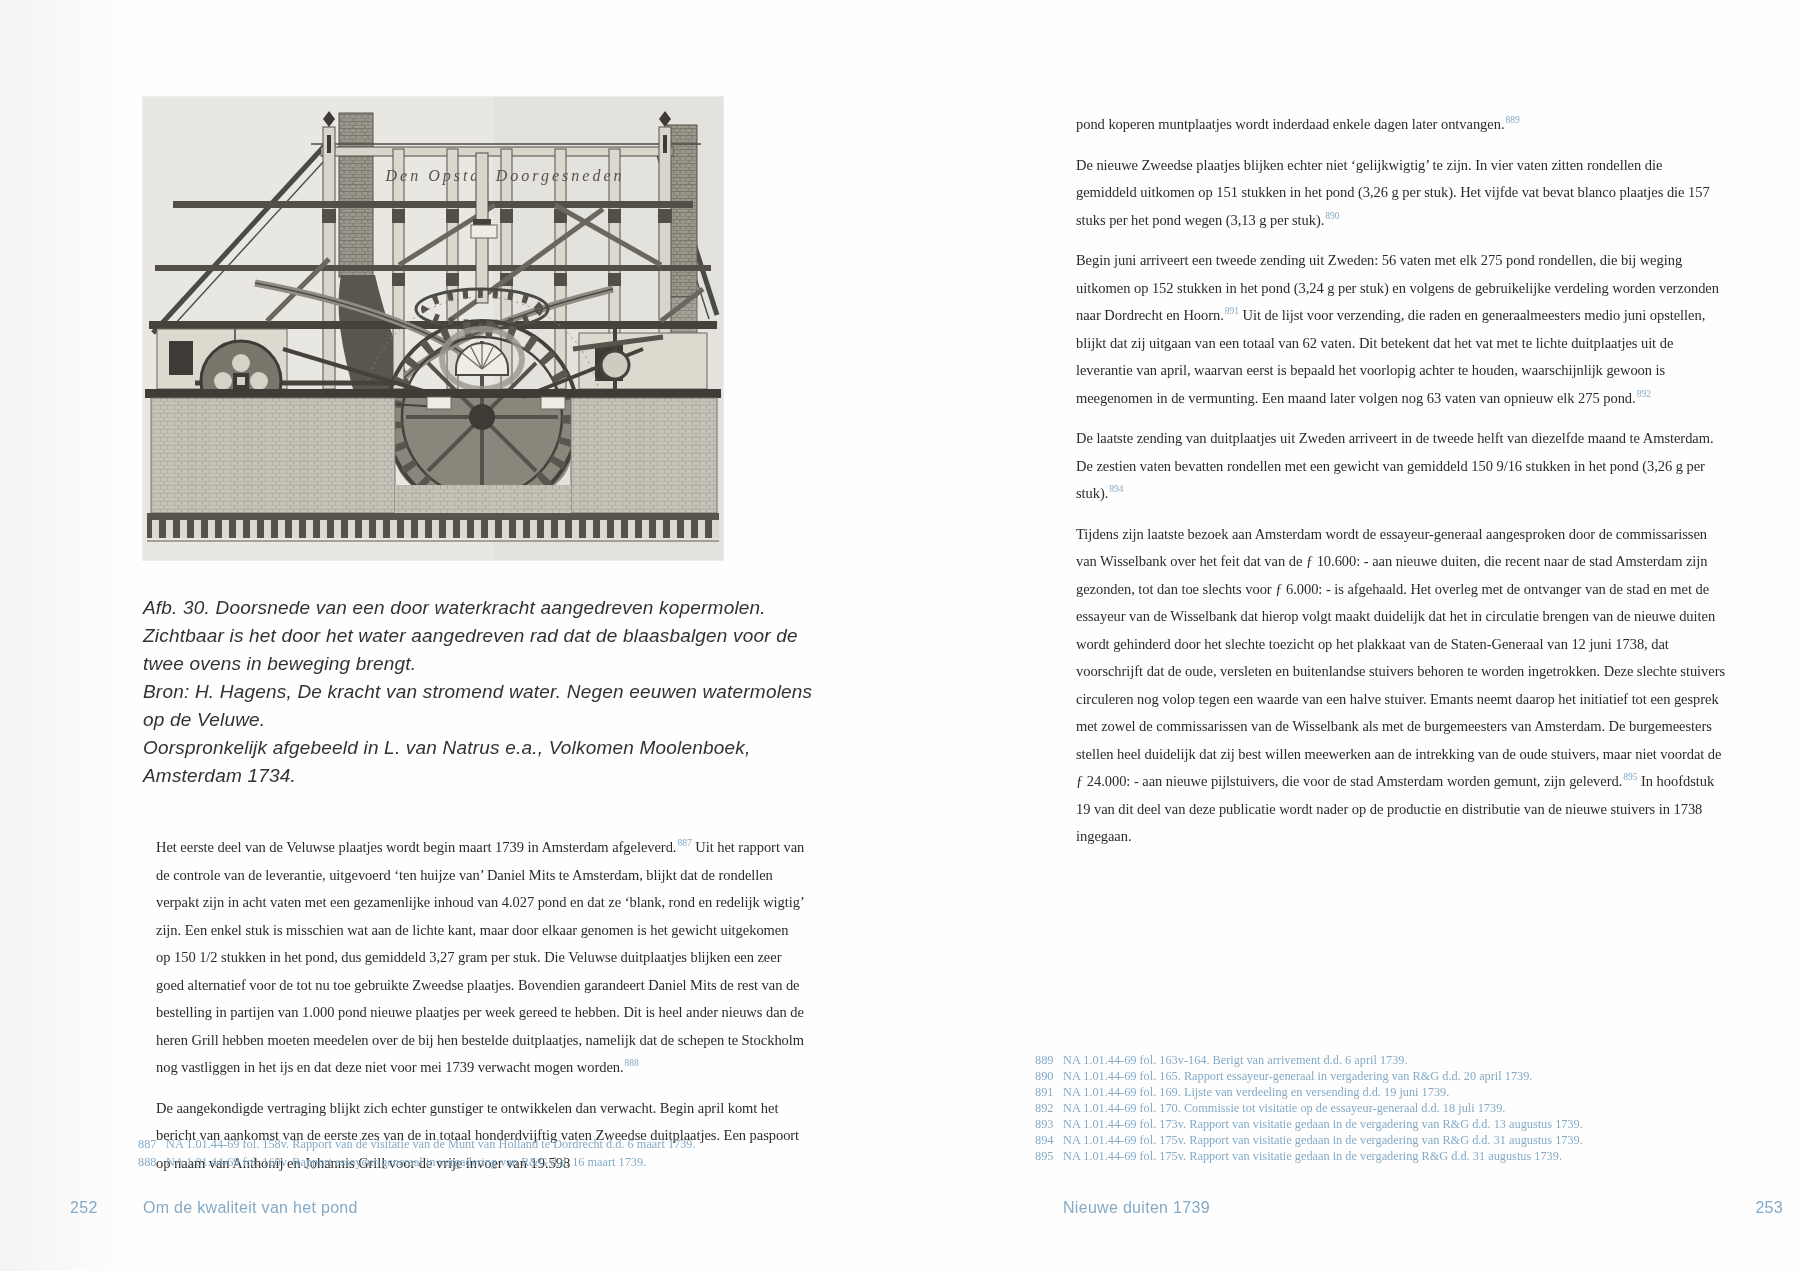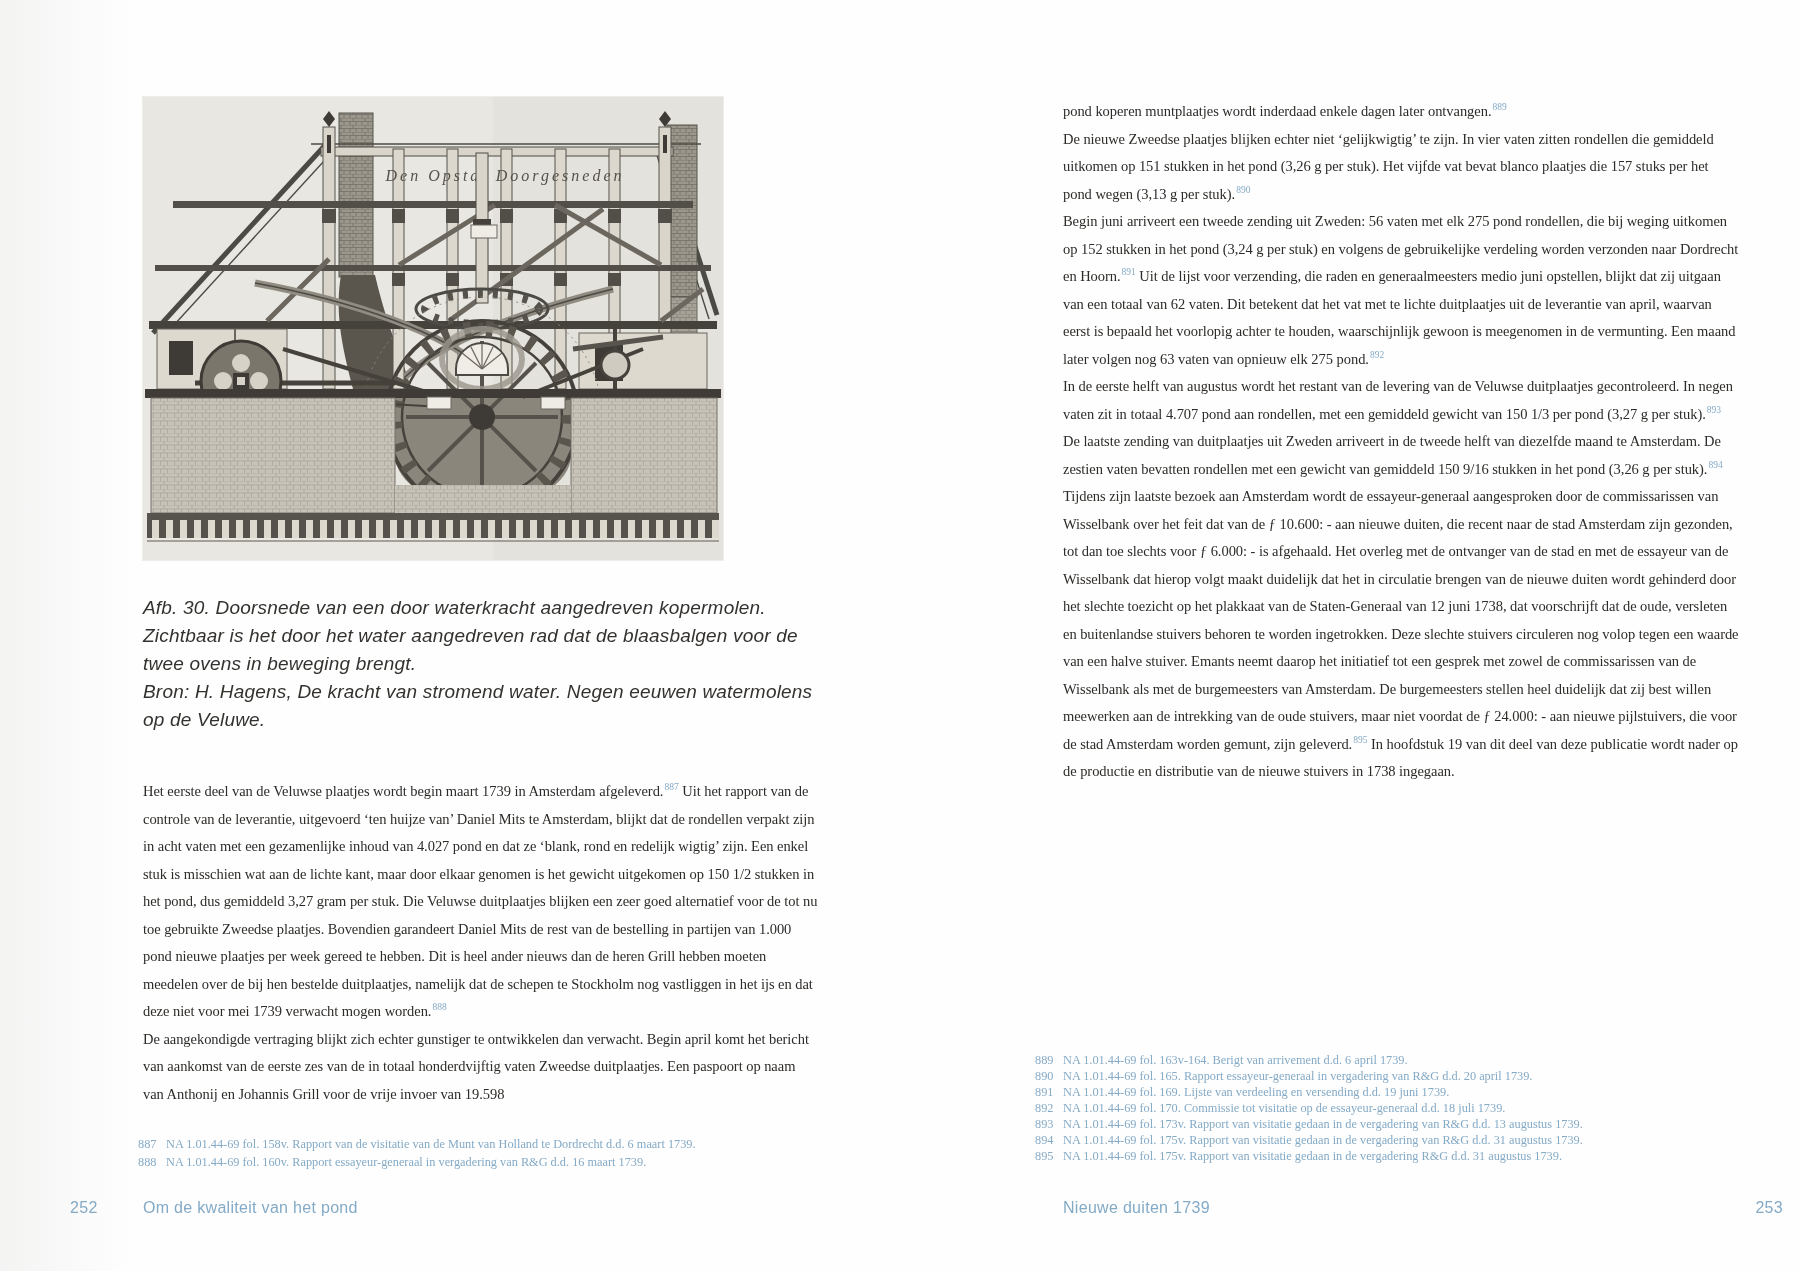--- a/index.html
+++ b/index.html
@@ -26,21 +26,21 @@
   
   .caption{margin-top:34px;width:670px;
     font-family:"Liberation Sans", sans-serif;font-style:italic;
     font-size:19px;color:#34322f;letter-spacing:.2px;}
   .caption p{margin:0;line-height:28px;}
 
   
   .body-text{margin-top:44px;width:676px;font-size:14.5px;line-height:27.5px;
     letter-spacing:-0.05px;color:var(--body-text,#2d2b28);text-align:left;}
   .page-right .body-text{margin-top:0;padding-top:98px;}
-  .body-text p{margin:0;}
+  .body-text p{margin:13px;}
   sup.fnref{
     color:var(--accent,#84aac6);font-size:9.5px;line-height:0;
     vertical-align:6px;margin-left:1px;letter-spacing:0;
   }
 
   
   .footnotes{position:absolute;width:700px;
     font-size:12.3px;color:var(--accent,#84aac6);}
   .page-left .footnotes{top:1136px;margin-left:-5px;}
   .page-right .footnotes{top:1052px;margin-left:-28px;}
@@ -245,20 +245,21 @@
           <rect x="328" y="128" width="26" height="13"></rect>
           <rect x="398" y="300" width="24" height="12"></rect>
           <rect x="284" y="300" width="24" height="12"></rect>
         </g>
       </svg>
     </div>
 
     <div class="caption">
         <p>Afb. 30.  Doorsnede van een door waterkracht aangedreven kopermolen. Zichtbaar is het door het water aangedreven rad dat de blaasbalgen voor de twee ovens in beweging brengt.</p>
         <p>Bron: H. Hagens, De kracht van stromend water. Negen eeuwen watermolens op de Veluwe.</p>
+        <p>Oorspronkelijk afgebeeld in L. van Natrus e.a., Volkomen Moolenboek, Amsterdam 1734.</p>
       </div>
 
     <div class="body-text">
         <p>Het eerste deel van de Veluwse plaatjes wordt begin maart 1739 in Amsterdam afgeleverd.<sup class="fnref">887</sup> Uit het rapport van de controle van de leverantie, uitgevoerd ‘ten huijze van’ Daniel Mits te Amsterdam, blijkt dat de rondellen verpakt zijn in acht vaten met een gezamenlijke inhoud van 4.027 pond en dat ze ‘blank, rond en redelijk wigtig’ zijn. Een enkel stuk is misschien wat aan de lichte kant, maar door elkaar genomen is het gewicht uitgekomen op 150 1/2 stukken in het pond, dus gemiddeld 3,27 gram per stuk. Die Veluwse duitplaatjes blijken een zeer goed alternatief voor de tot nu toe gebruikte Zweedse plaatjes. Bovendien garandeert Daniel Mits de rest van de bestelling in partijen van 1.000 pond nieuwe plaatjes per week gereed te hebben. Dit is heel ander nieuws dan de heren Grill hebben moeten meedelen over de bij hen bestelde duitplaatjes, namelijk dat de schepen te Stockholm nog vastliggen in het ijs en dat deze niet voor mei 1739 verwacht mogen worden.<sup class="fnref">888</sup></p>
         <p>De aangekondigde vertraging blijkt zich echter gunstiger te ontwikkelen dan verwacht. Begin april komt het bericht van aankomst van de eerste zes van de in totaal honderdvijftig vaten Zweedse duitplaatjes. Een paspoort op naam van Anthonij en Johannis Grill voor de vrije invoer van 19.598</p>
       </div>
 
     <div class="footnotes">
         <div class="fn-row">
           <span class="fn-num">887</span>
@@ -269,21 +270,20 @@
           <span class="fn-text">NA 1.01.44-69 fol. 160v. Rapport essayeur-generaal in vergadering van R&amp;G d.d. 16 maart 1739.</span>
         </div>
       </div>
   </div>
 
   <div class="page-col page-right">
     <div class="body-text">
         <p>pond koperen muntplaatjes wordt inderdaad enkele dagen later ontvangen.<sup class="fnref">889</sup></p>
         <p>De nieuwe Zweedse plaatjes blijken echter niet ‘gelijkwigtig’ te zijn. In vier vaten zitten rondellen die gemiddeld uitkomen op 151 stukken in het pond (3,26 g per stuk). Het vijfde vat bevat blanco plaatjes die 157 stuks per het pond wegen (3,13 g per stuk).<sup class="fnref">890</sup></p>
         <p>Begin juni arriveert een tweede zending uit Zweden: 56 vaten met elk 275 pond rondellen, die bij weging uitkomen op 152 stukken in het pond (3,24 g per stuk) en volgens de gebruikelijke verdeling worden verzonden naar Dordrecht en Hoorn.<sup class="fnref">891</sup> Uit de lijst voor verzending, die raden en generaalmeesters medio juni opstellen, blijkt dat zij uitgaan van een totaal van 62 vaten. Dit betekent dat het vat met te lichte duitplaatjes uit de leverantie van april, waarvan eerst is bepaald het voorlopig achter te houden, waarschijnlijk gewoon is meegenomen in de vermunting. Een maand later volgen nog 63 vaten van opnieuw elk 275 pond.<sup class="fnref">892</sup></p>
-        <p>In de eerste helft van augustus wordt het restant van de levering van de Veluwse duitplaatjes gecontroleerd. In negen vaten zit in totaal 4.707 pond aan rondellen, met een gemiddeld gewicht van 150 1/3 per pond (3,27 g per stuk).<sup class="fnref">893</sup></p>
         <p>De laatste zending van duitplaatjes uit Zweden arriveert in de tweede helft van diezelfde maand te Amsterdam. De zestien vaten bevatten rondellen met een gewicht van gemiddeld 150 9/16 stukken in het pond (3,26 g per stuk).<sup class="fnref">894</sup></p>
         <p>Tijdens zijn laatste bezoek aan Amsterdam wordt de essayeur-generaal aangesproken door de commissarissen van Wisselbank over het feit dat van de ƒ 10.600: - aan nieuwe duiten, die recent naar de stad Amsterdam zijn gezonden, tot dan toe slechts voor ƒ 6.000: - is afgehaald. Het overleg met de ontvanger van de stad en met de essayeur van de Wisselbank dat hierop volgt maakt duidelijk dat het in circulatie brengen van de nieuwe duiten wordt gehinderd door het slechte toezicht op het plakkaat van de Staten-Generaal van 12 juni 1738, dat voorschrijft dat de oude, versleten en buitenlandse stuivers behoren te worden ingetrokken. Deze slechte stuivers circuleren nog volop tegen een waarde van een halve stuiver. Emants neemt daarop het initiatief tot een gesprek met zowel de commissarissen van de Wisselbank als met de burgemeesters van Amsterdam. De burgemeesters stellen heel duidelijk dat zij best willen meewerken aan de intrekking van de oude stuivers, maar niet voordat de ƒ 24.000: - aan nieuwe pijlstuivers, die voor de stad Amsterdam worden gemunt, zijn geleverd.<sup class="fnref">895</sup> In hoofdstuk 19 van dit deel van deze publicatie wordt nader op de productie en distributie van de nieuwe stuivers in 1738 ingegaan.</p>
       </div>
     <div class="footnotes">
         <div class="fn-row">
           <span class="fn-num">889</span>
           <span class="fn-text">NA 1.01.44-69 fol. 163v-164. Berigt van arrivement d.d. 6 april 1739.</span>
         </div>
         <div class="fn-row">
           <span class="fn-num">890</span>

